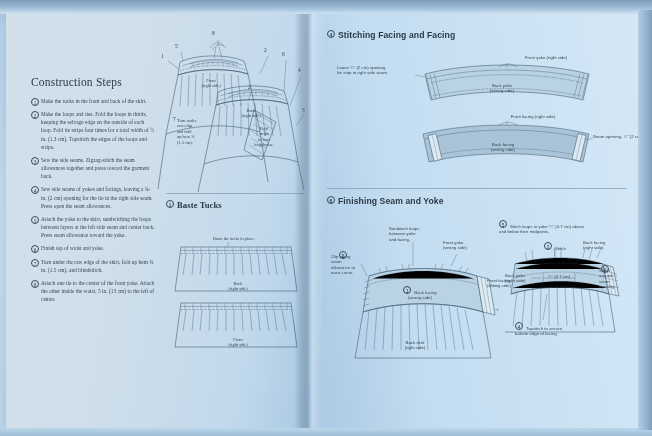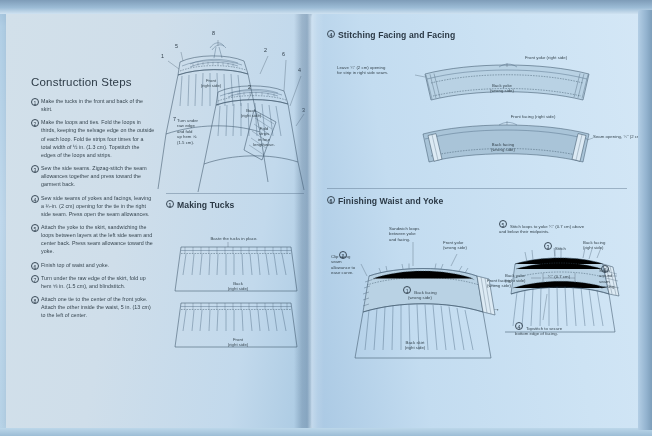--- a/index.html
+++ b/index.html
@@ -23,20 +23,21 @@
     position: absolute;
     top: 12px;
     height: 418px;
     overflow: hidden;
   }
   #page-left {
     left: 6px; width: 305px;
     background: linear-gradient(100deg,#d2e0ea 0%,#cfdeea 40%,#c2d9ec 78%,#a9c9e2 100%);
     box-shadow: 0 0 10px rgba(60,90,120,.18);
     border-radius: 2px 6px 6px 2px;
+    font-family: Liberation Serif, serif;
   }
   #page-right {
     left: 311px; width: 331px;
     background: linear-gradient(260deg,#d4e7f6 0%,#cde3f4 30%,#c3dcf0 70%,#a9c8e3 100%);
     box-shadow: 0 0 10px rgba(60,90,120,.18);
     border-radius: 6px 2px 2px 6px;
   }
   
   #gutter {
     position: absolute; top: 0; left: 294px; width: 30px; height: 436px;
@@ -290,21 +291,21 @@
 raw edge
 and fold
 up hem ⅝
 (1.5 cm).</div>
     </div>
 
     <div class="divider" style="left:160px;top:181px;width:138px;"></div>
 
     <div style="position:absolute;left:160px;top:188px;width:140px;">
       <div class="h-sec">
-        <span class="circnum">1</span><span>Making Tucks</span>
+        <span class="circnum">1</span><span>Baste Tucks</span>
       </div>
     </div>
 
     <div style="position:absolute;left:160px;top:205px;width:140px;height:140px;">
       <div class="lbl" style="left:33px;top:19px;width:70px;">Baste the tucks in place.</div>
 
       <svg width="140" height="140" viewBox="0 0 140 140">
 
         <path class="ln" d="M15 30 L125 30 L131 74 L9 74 Z"></path>
         <path class="ln-t" d="M15 33.5 L125 33.5"></path>
@@ -442,21 +443,21 @@
         <path class="ln-t" d="M168 13 C174 9.5 180 9.5 186 13"></path>
         <path class="lead" d="M176 9 L176 13"></path>
         <path class="lead" d="M256 28 L262 26"></path>
       </svg>
     </div>
 
     <div class="divider" style="left:16px;top:176px;width:300px;"></div>
 
     <div style="position:absolute;left:16px;top:184px;">
       <div class="h-sec">
-        <span class="circnum">6</span><span>Finishing Waist and Yoke</span>
+        <span class="circnum">6</span><span>Finishing Seam and Yoke</span>
       </div>
     </div>
 
     <div style="position:absolute;left:6px;top:208px;width:200px;height:140px;">
       <div class="lbl l" style="left:72px;top:6px;width:48px;">Sandwich loops
 between yoke
 and facing.</div>
       <div class="lbl l" style="left:126px;top:20px;width:44px;">Front yoke
 (wrong side)</div>
       <div class="lbl l" style="left:14px;top:34px;width:32px;">Clip along

